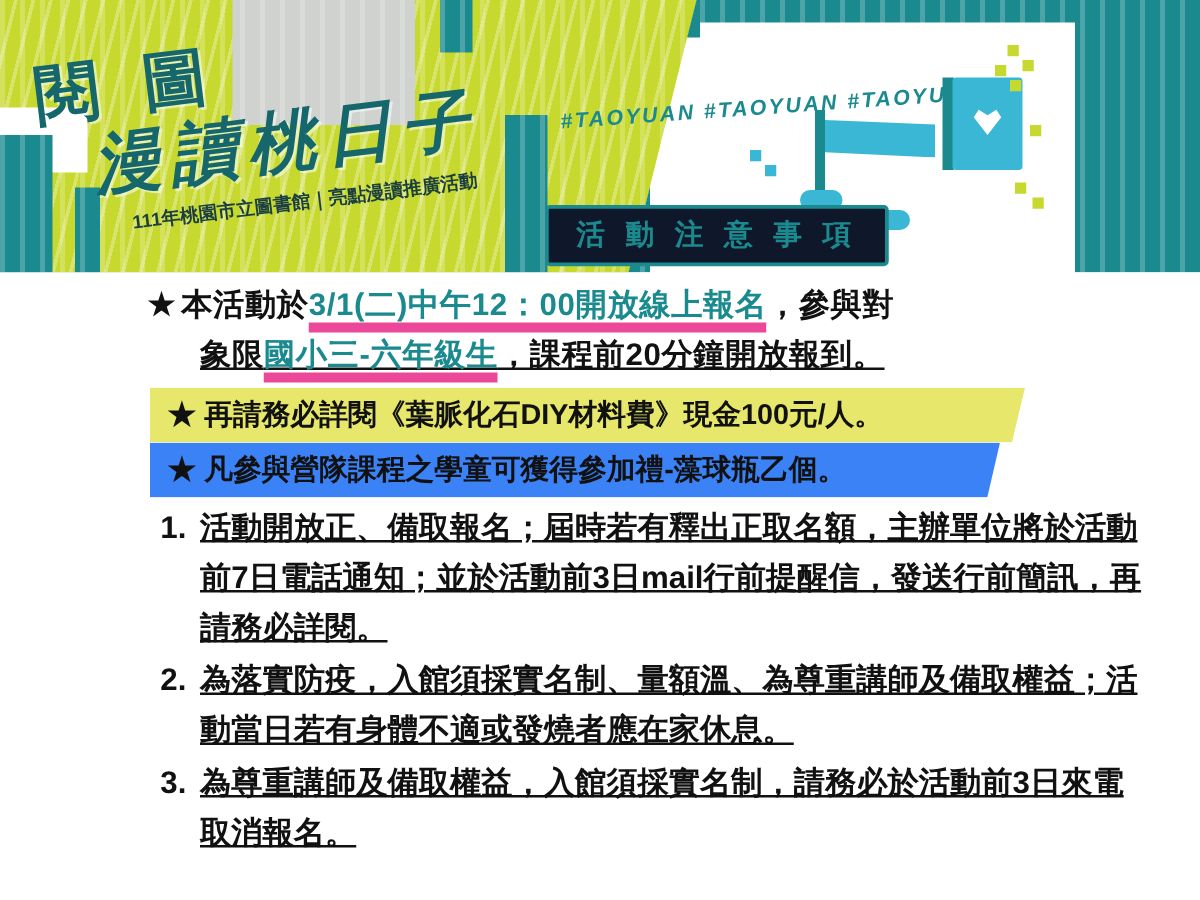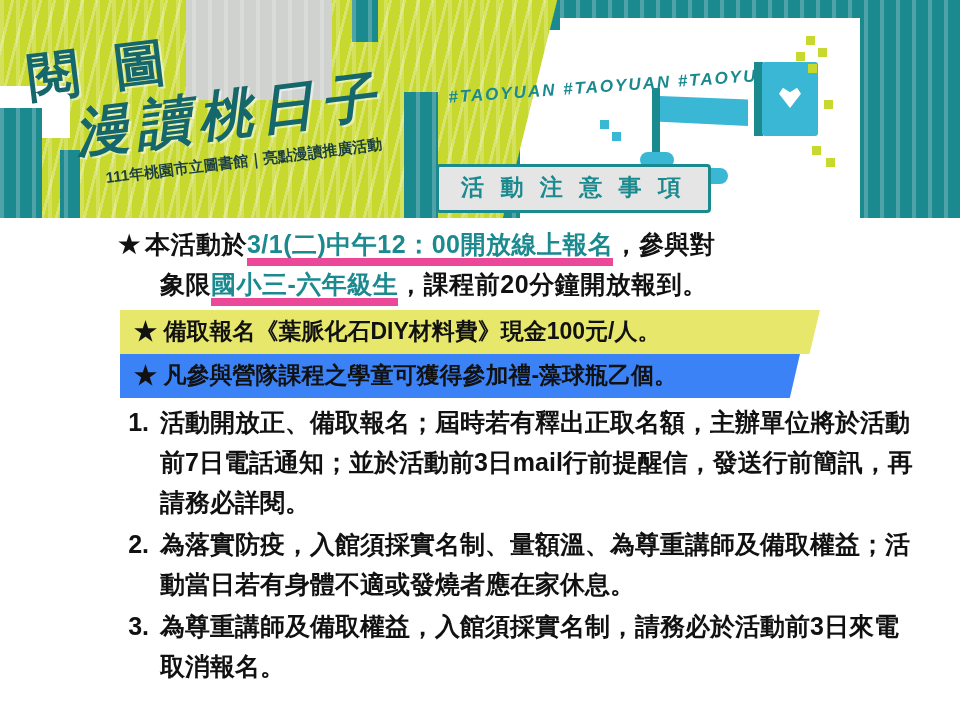--- a/index.html
+++ b/index.html
@@ -262,21 +262,21 @@
     background: #c7d92e;
   }
   .pix.teal { background: #3bb7d6; }
 
   
   .title-pill {
     position: absolute;
     left: 436px;
     top: 164px;
     padding: 5px 22px 7px 22px;
-    background: #e5e5e5;
+    background: #0f172a;
     border: 3px solid #1b8a8f;
     border-radius: 4px;
     color: #1b8a8f;
     font-size: 23px;
     font-weight: bold;
     letter-spacing: 5px;
     white-space: nowrap;
   }
 
   
@@ -298,21 +298,21 @@
     font-weight: bold;
     color: #111111;
     line-height: 40px;
     letter-spacing: 0.5px;
   }
   .star-block .mark { margin-right: 4px; }
   .hl-teal {
     color: #1b8a8f;
     border-bottom: 8px solid #ec4899;
   }
-  .indent { display: block; padding-left: 42px; }
+  .indent { display: block; padding-left: 42px; text-decoration: underline; }
 
   .band {
     position: absolute;
     left: 120px;
     width: 700px;
     font-size: 23px;
     font-weight: bold;
     color: #111111;
     line-height: 38px;
     padding: 2px 10px 4px 14px;
@@ -336,20 +336,21 @@
     left: 120px;
     top: 184px;
     width: 760px;
     margin: 0;
     padding: 0 0 0 36px;
     list-style: decimal;
     font-size: 25px;
     font-weight: bold;
     color: #111111;
     line-height: 40px;
+    text-decoration: underline;
   }
   ol.notes li {
     margin-bottom: 2px;
     padding-left: 4px;
   }
 </style>
 </head>
 <body>
 
 <div id="page">
@@ -401,21 +402,21 @@
 
   <div class="title-pill">活 動 注 意 事 項</div>
 
   <div class="content">
 
     <div class="star-block">
       <span class="mark">★</span><span>本活動於</span><span class="hl-teal">3/1(二)中午12：00開放線上報名</span><span>，參與對</span>
       <span class="indent"><span>象限</span><span class="hl-teal">國小三-六年級生</span><span>，課程前20分鐘開放報到。</span></span>
     </div>
 
-    <div class="band band-1">★ 備取報名《葉脈化石DIY材料費》現金100元/人。</div>
+    <div class="band band-1">★ 再請務必詳閱《葉脈化石DIY材料費》現金100元/人。</div>
     <div class="band band-2">★ 凡參與營隊課程之學童可獲得參加禮-藻球瓶乙個。</div>
 
     <ol class="notes">
       <li>活動開放正、備取報名；屆時若有釋出正取名額，主辦單位將於活動前7日電話通知；並於活動前3日mail行前提醒信，發送行前簡訊，再請務必詳閱。</li>
       <li>為落實防疫，入館須採實名制、量額溫、為尊重講師及備取權益；活動當日若有身體不適或發燒者應在家休息。</li>
       <li>為尊重講師及備取權益，入館須採實名制，請務必於活動前3日來電取消報名。</li>
     </ol>
 
   </div>
 </div>

